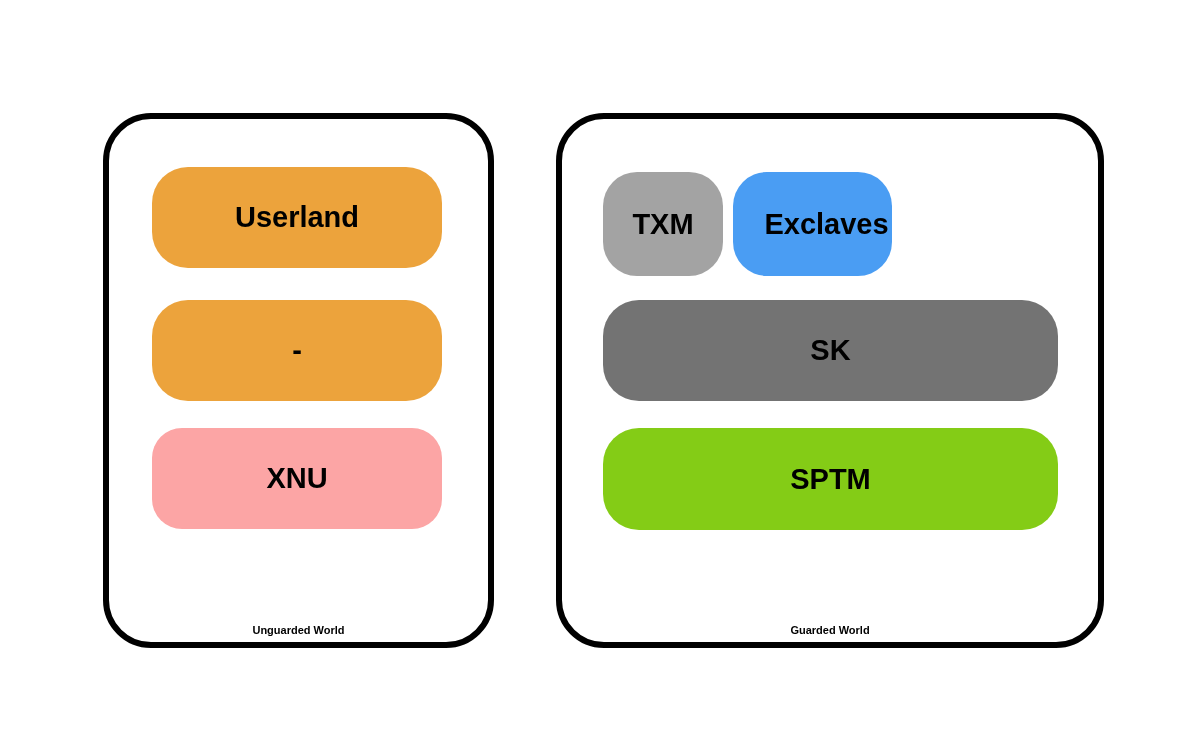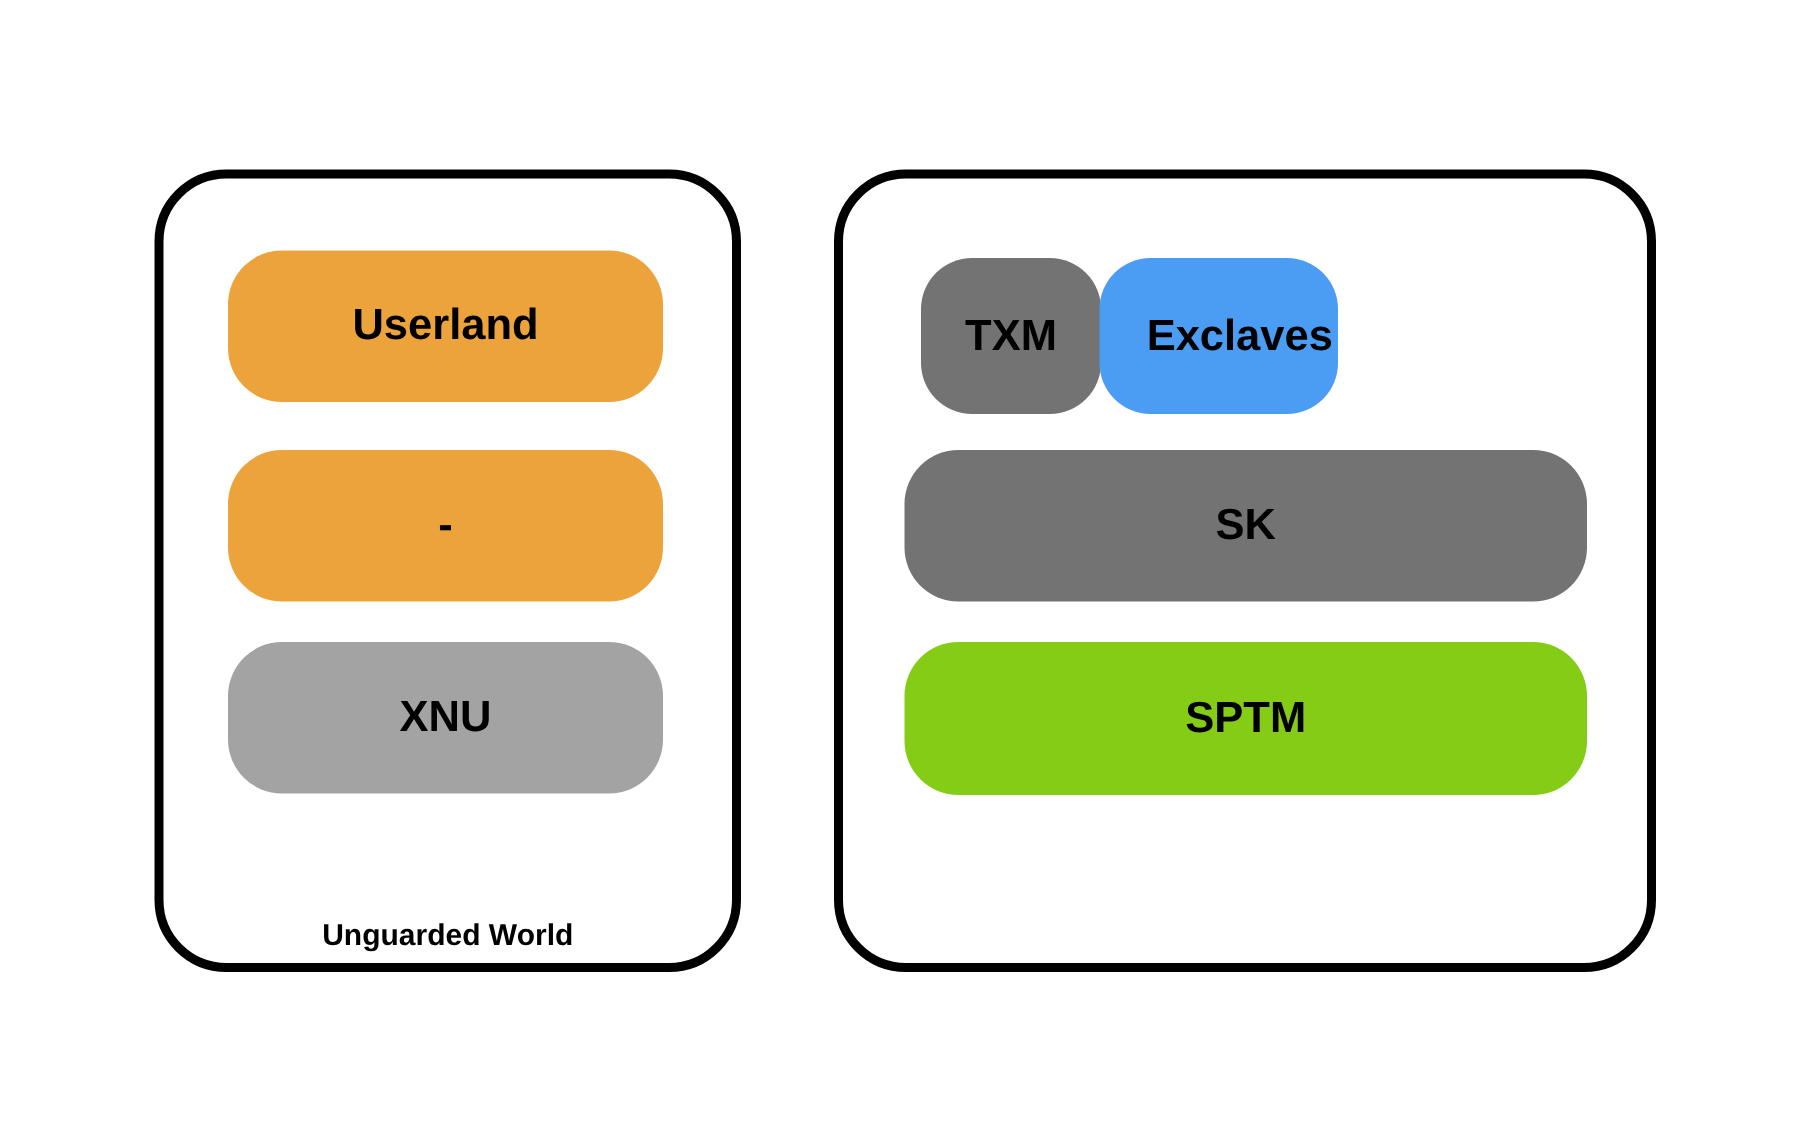--- a/index.html
+++ b/index.html
@@ -57,36 +57,37 @@
   #block-exclavekit { left: 336px; width: 160px; }
   #block-sk   { left: 41px; top: 181px; width: 455px; height: 101px; }
   #block-sptm { left: 41px; top: 309px; width: 455px; height: 102px; }
   .world-label {
     position: absolute;
     bottom: 6px;
     left: 0;
     right: 0;
     text-align: center;
     font-weight: bold;
-    font-size: 20px;
+    font-size: 11px;
     color: #000000;
   }
 </style>
 </head>
 <body>
 
 <div>
 
   <div class="world" id="world-unguarded">
     <div class="block u-block" id="block-userland" style="background-color: rgb(236, 163, 60);">Userland</div>
     <div class="block u-block" id="block-dash" style="background-color: rgb(236, 163, 60);">-</div>
-    <div class="block u-block" id="block-xnu" style="background-color: #a3a3a3;">XNU</div>
+    <div class="block u-block" id="block-xnu" style="background-color: #fca5a5; border-radius: 30px;">XNU</div>
     <div class="world-label">Unguarded World</div>
   </div>
 
   <div class="world" id="world-guarded">
-    <div class="block g-row-block" id="block-txm" style="background-color: #737373; margin-left: 11px;">TXM</div>
+    <div class="block g-row-block" id="block-txm" style="background-color: #a3a3a3;">TXM</div>
     <div class="block g-row-block" id="block-exclaves" style="background-color: rgb(74, 157, 243); padding-left: 32px;">Exclaves</div>
     <div class="block" id="block-sk" style="background-color: #737373;">SK</div>
     <div class="block" id="block-sptm" style="background-color: #84cc16;">SPTM</div>
+    <div class="world-label">Guarded World</div>
   </div>
 
 </div>
 
 </body></html>

